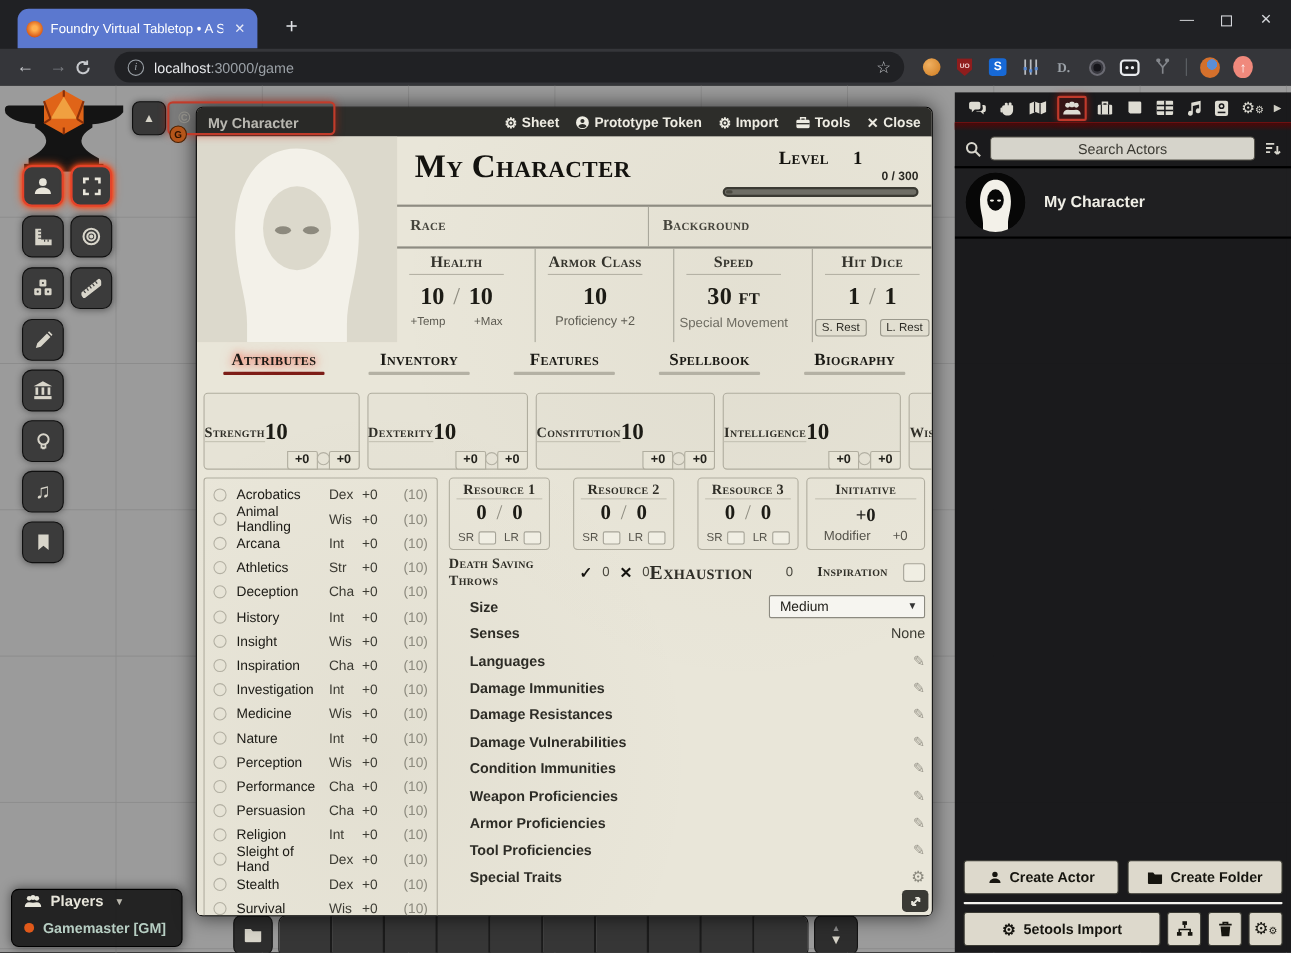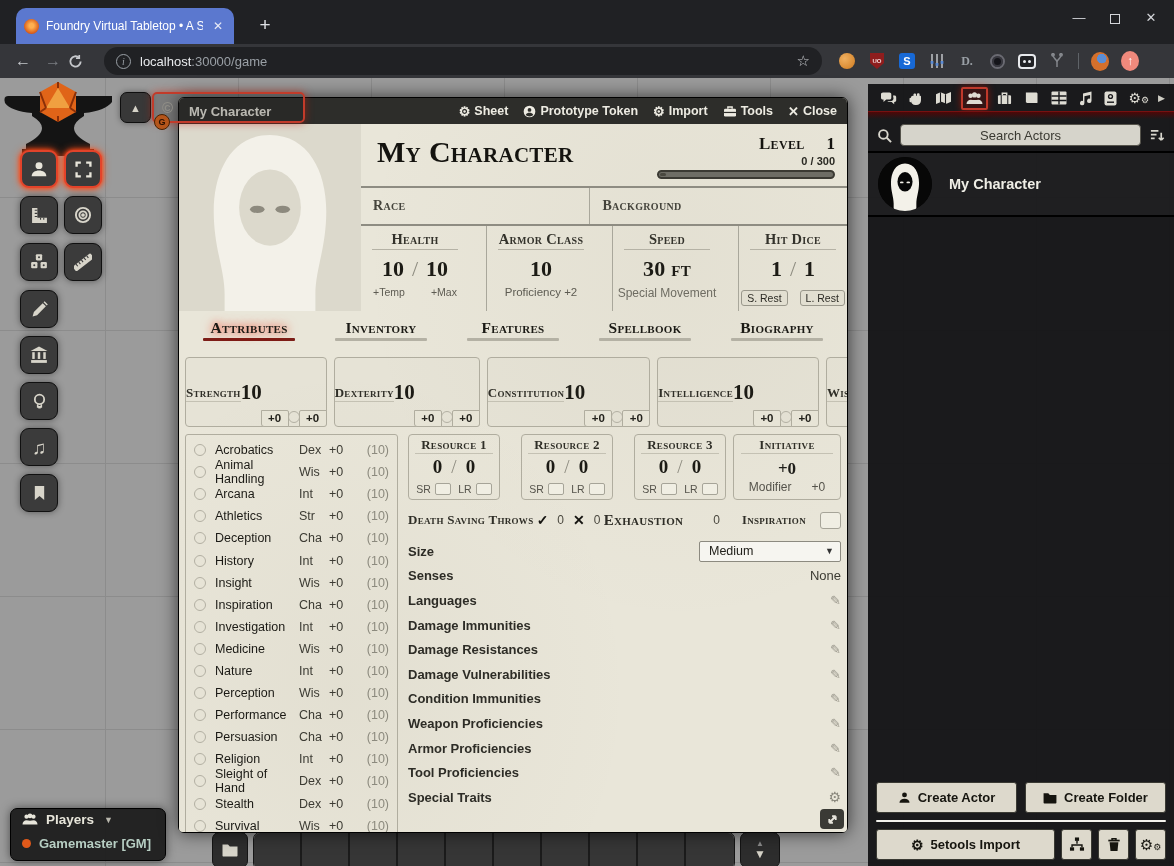--- a/index.html
+++ b/index.html
@@ -85,21 +85,21 @@
      radial-gradient(ellipse at 75% 20%,rgba(125,115,90,.05),transparent 45%),
      radial-gradient(ellipse at 25% 80%,rgba(125,115,90,.06),transparent 40%),
      #e9e6d9;color:#1e1d19;overflow:hidden;border-radius:0 0 4px 4px;}
 
   .sheet-header{display:flex;height:187px;}
   .portrait{width:182px;height:187px;background:#dcd9cc;flex:none;}
   .sh-right{flex:1;display:flex;flex-direction:column;min-width:0;}
   .name-row{display:flex;align-items:flex-start;padding:10px 12px 0 16px;height:64px;border-bottom:2px solid #8e8c82;}
   .char-name{flex:1;font-size:30px;color:#14130f;line-height:1.2;}
   .level-block{width:178px;text-align:right;}
-  .lvl-line{display:flex;justify-content:flex-end;align-items:baseline;gap:22px;font-size:17px;color:#14130f;}
+  .lvl-line{display:flex;justify-content:center;align-items:baseline;gap:22px;font-size:17px;color:#14130f;}
   .xp-line{font-size:11px;font-weight:bold;color:#2a2923;margin-top:1px;}
   .xp-bar{margin-top:3px;height:9px;border:2px solid #3b3a33;border-radius:6px;background:#6e6d65;position:relative;}
   .xp-fill{position:absolute;left:1px;top:1px;bottom:1px;width:6px;background:#4a4940;border-radius:4px;}
   .fields-row{display:flex;height:38px;border-bottom:2px solid #8e8c82;}
   .field-cell{flex:1;display:flex;align-items:center;padding-left:12px;border-left:1px solid #a9a79b;gap:8px;}
   .field-cell:first-child{border-left:none;}
   .field-label{font-size:14px;color:#45443c;}
   .field-input{flex:1;border:none;background:transparent;outline:none;font-size:13px;min-width:0;}
   .stats-row{flex:1;display:flex;gap:17px;}
   .stat-cell{flex:1;border-left:1px solid #a9a79b;display:flex;flex-direction:column;align-items:center;padding-top:5px;}
@@ -149,28 +149,28 @@
   .cbx{width:16px;height:12px;background:#f0eee3;border:1px solid #a6a498;border-radius:2px;display:inline-block;}
   .init-value{font-size:17px;font-weight:bold;font-family:"Liberation Serif",serif;margin-top:5px;}
   .init-sub{margin-top:auto;margin-bottom:5px;display:flex;gap:20px;font-size:12px;color:#55534b;}
 
   .death-row{display:flex;align-items:center;margin-top:8px;height:24px;font-size:12px;color:#3c3b33;}
   .ds-label{font-size:13px;color:#2f2e27;}
   .ds-mid{margin-left:auto;margin-right:auto;display:flex;align-items:center;gap:9px;font-weight:bold;}
   .ds-check{font-size:14px;color:#14130f;}
   .ds-x{font-size:14px;color:#14130f;}
   .ds-num{font-weight:normal;color:#4a483f;}
-  .exh-label{font-size:15px;color:#2f2e27;}
+  .exh-label{font-size:18px;color:#2f2e27;}
   .exh-val{margin:0 22px 0 30px;color:#4a483f;}
   .insp-label{font-size:12.5px;color:#2f2e27;}
   .insp-box{width:21px;height:17px;background:#f0eee3;border:1px solid #a6a498;border-radius:3px;margin-left:14px;}
 
   .traits{margin-top:7px;}
   .trait-row{height:24.6px;display:flex;align-items:center;}
-  .trait-label{flex:1;font-size:13px;font-weight:bold;color:#2d2c26;}
+  .trait-label{flex:1;font-size:13px;font-weight:bold;color:#2d2c26;margin-left:19px;}
   .trait-select{width:142px;height:21px;background:#f6f5f0;border:1px solid #8c8a80;border-radius:2px;display:flex;align-items:center;padding:0 6px 0 9px;font-size:12.5px;color:#22211b;}
   .trait-select .car{margin-left:auto;font-size:9px;color:#333;}
   .trait-text{font-size:13px;color:#3c3b33;}
   .trait-edit{color:#98958a;font-size:13px;}
   .trait-gear{color:#8a887d;font-size:14px;}
   .resize-handle{position:absolute;right:3px;bottom:3px;width:24px;height:20px;background:#3a3a35;border-radius:4px;display:flex;align-items:center;justify-content:center;color:#e8e6dd;}
 
   
   .sidebar{position:absolute;top:6px;right:0;width:306px;bottom:0;background:rgba(22,22,24,.97);z-index:20;display:flex;flex-direction:column;}
   .sb-tabs{height:28px;display:flex;align-items:center;justify-content:space-between;padding:0 9px;color:#dedcd3;}

